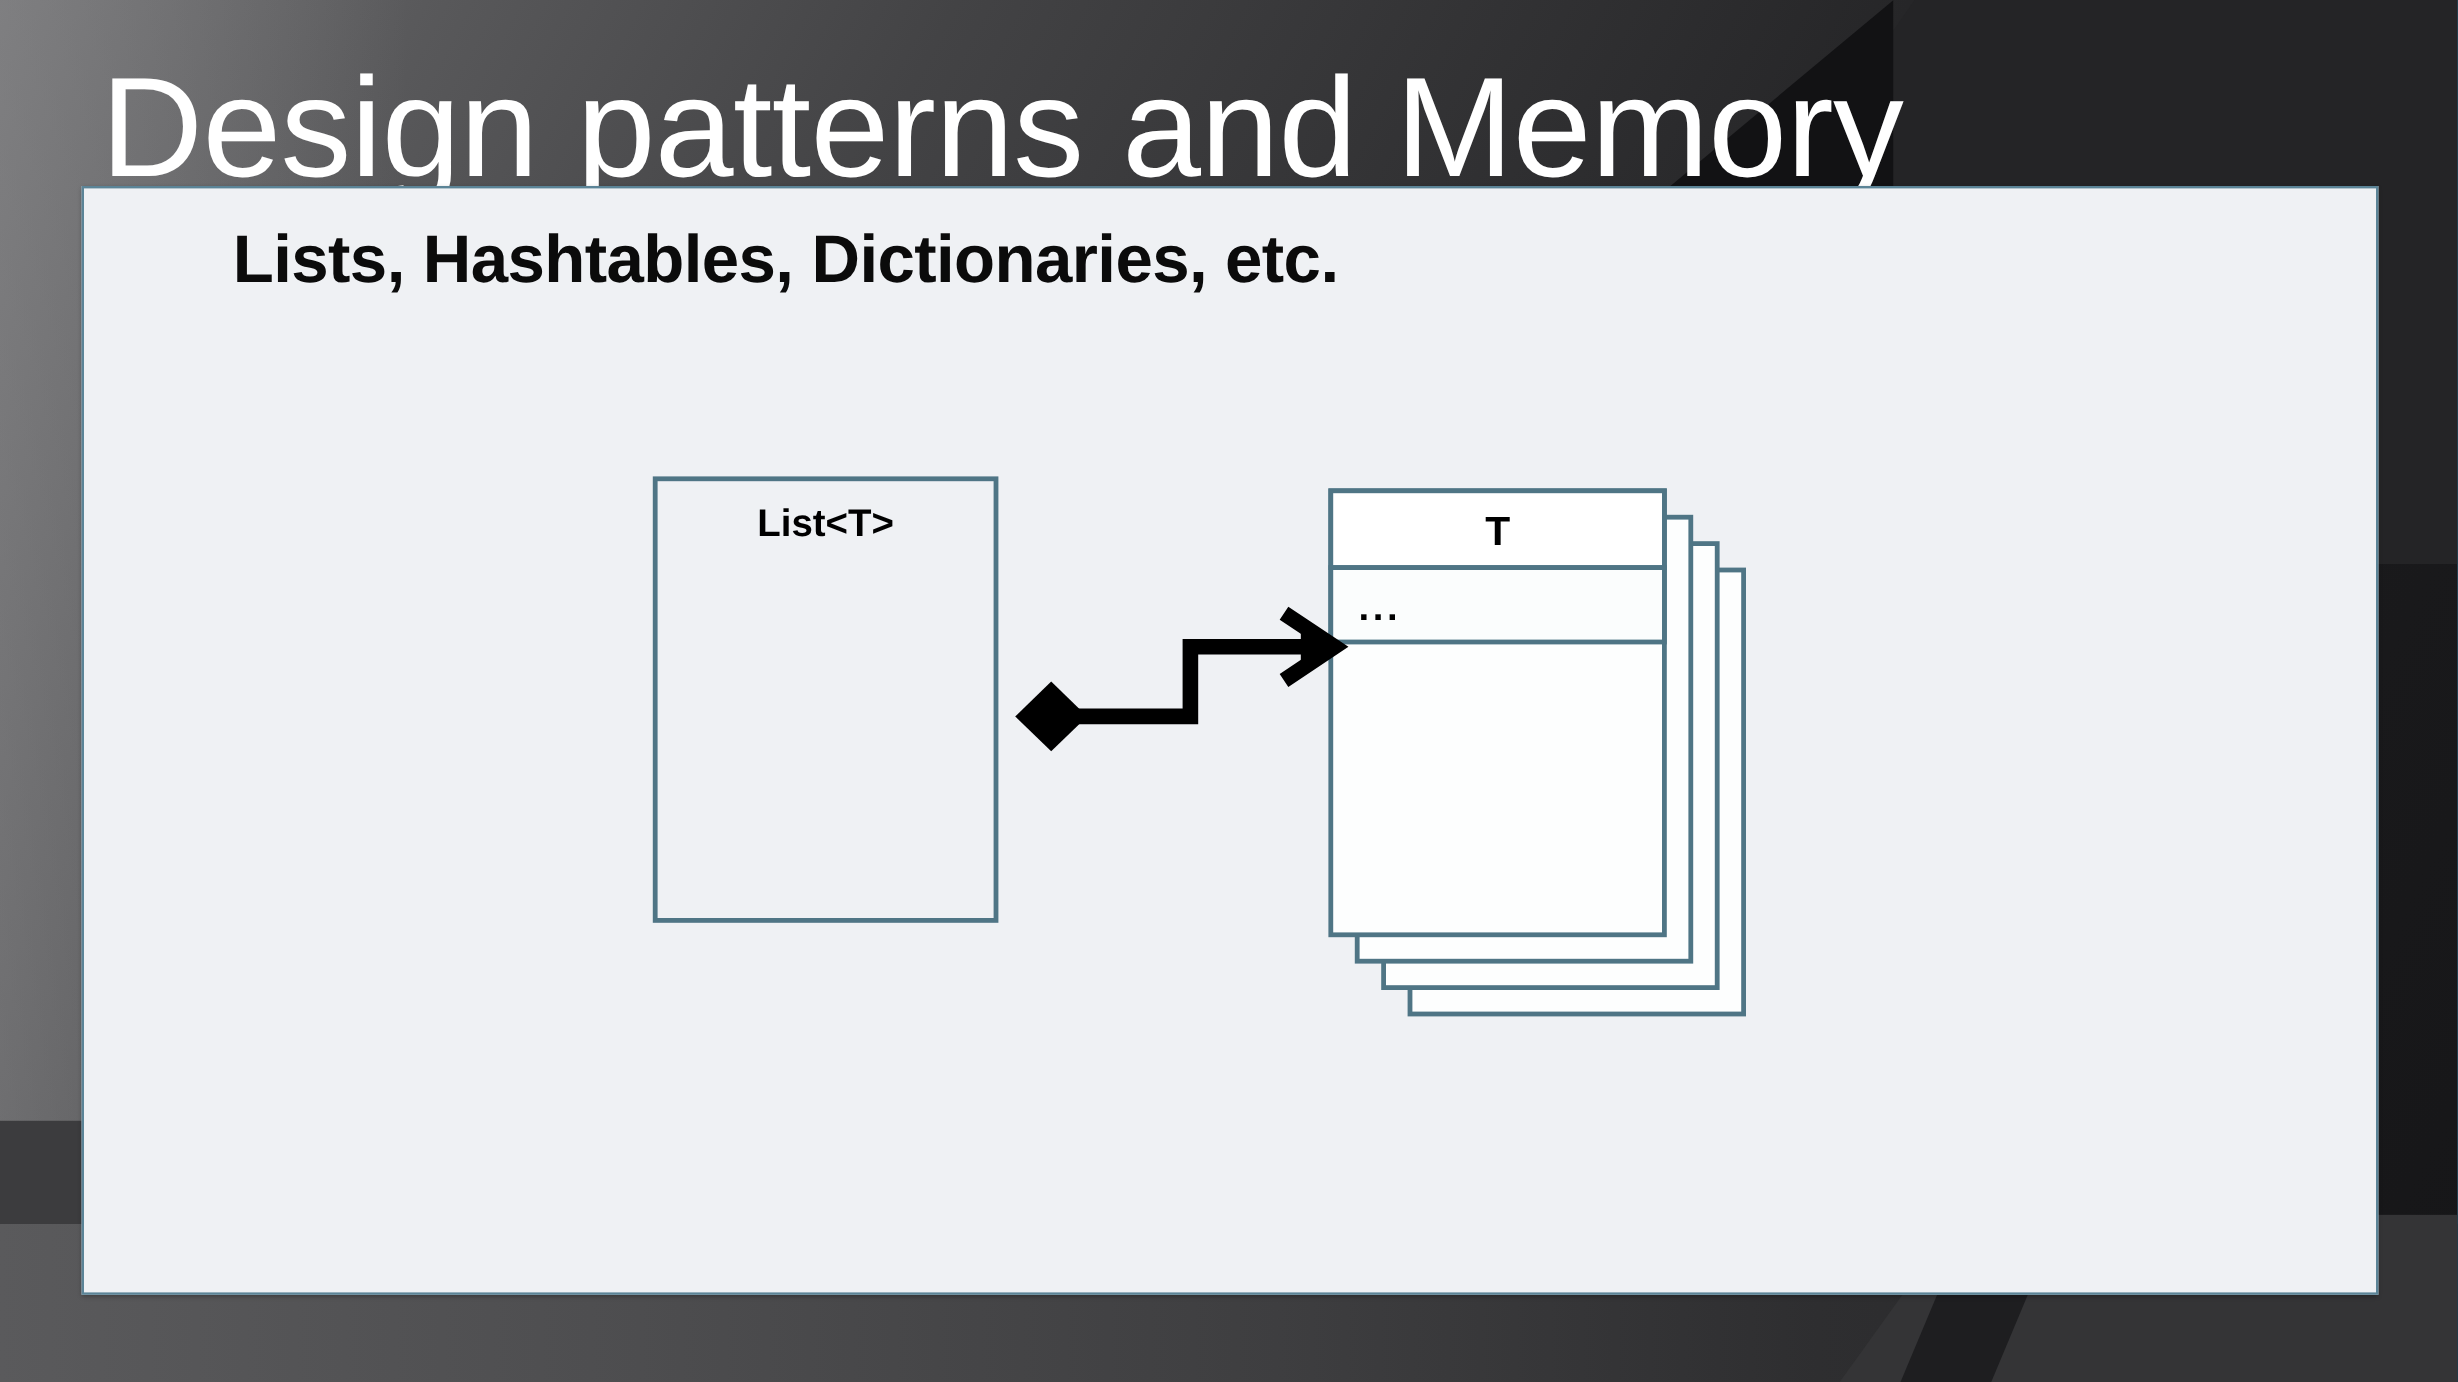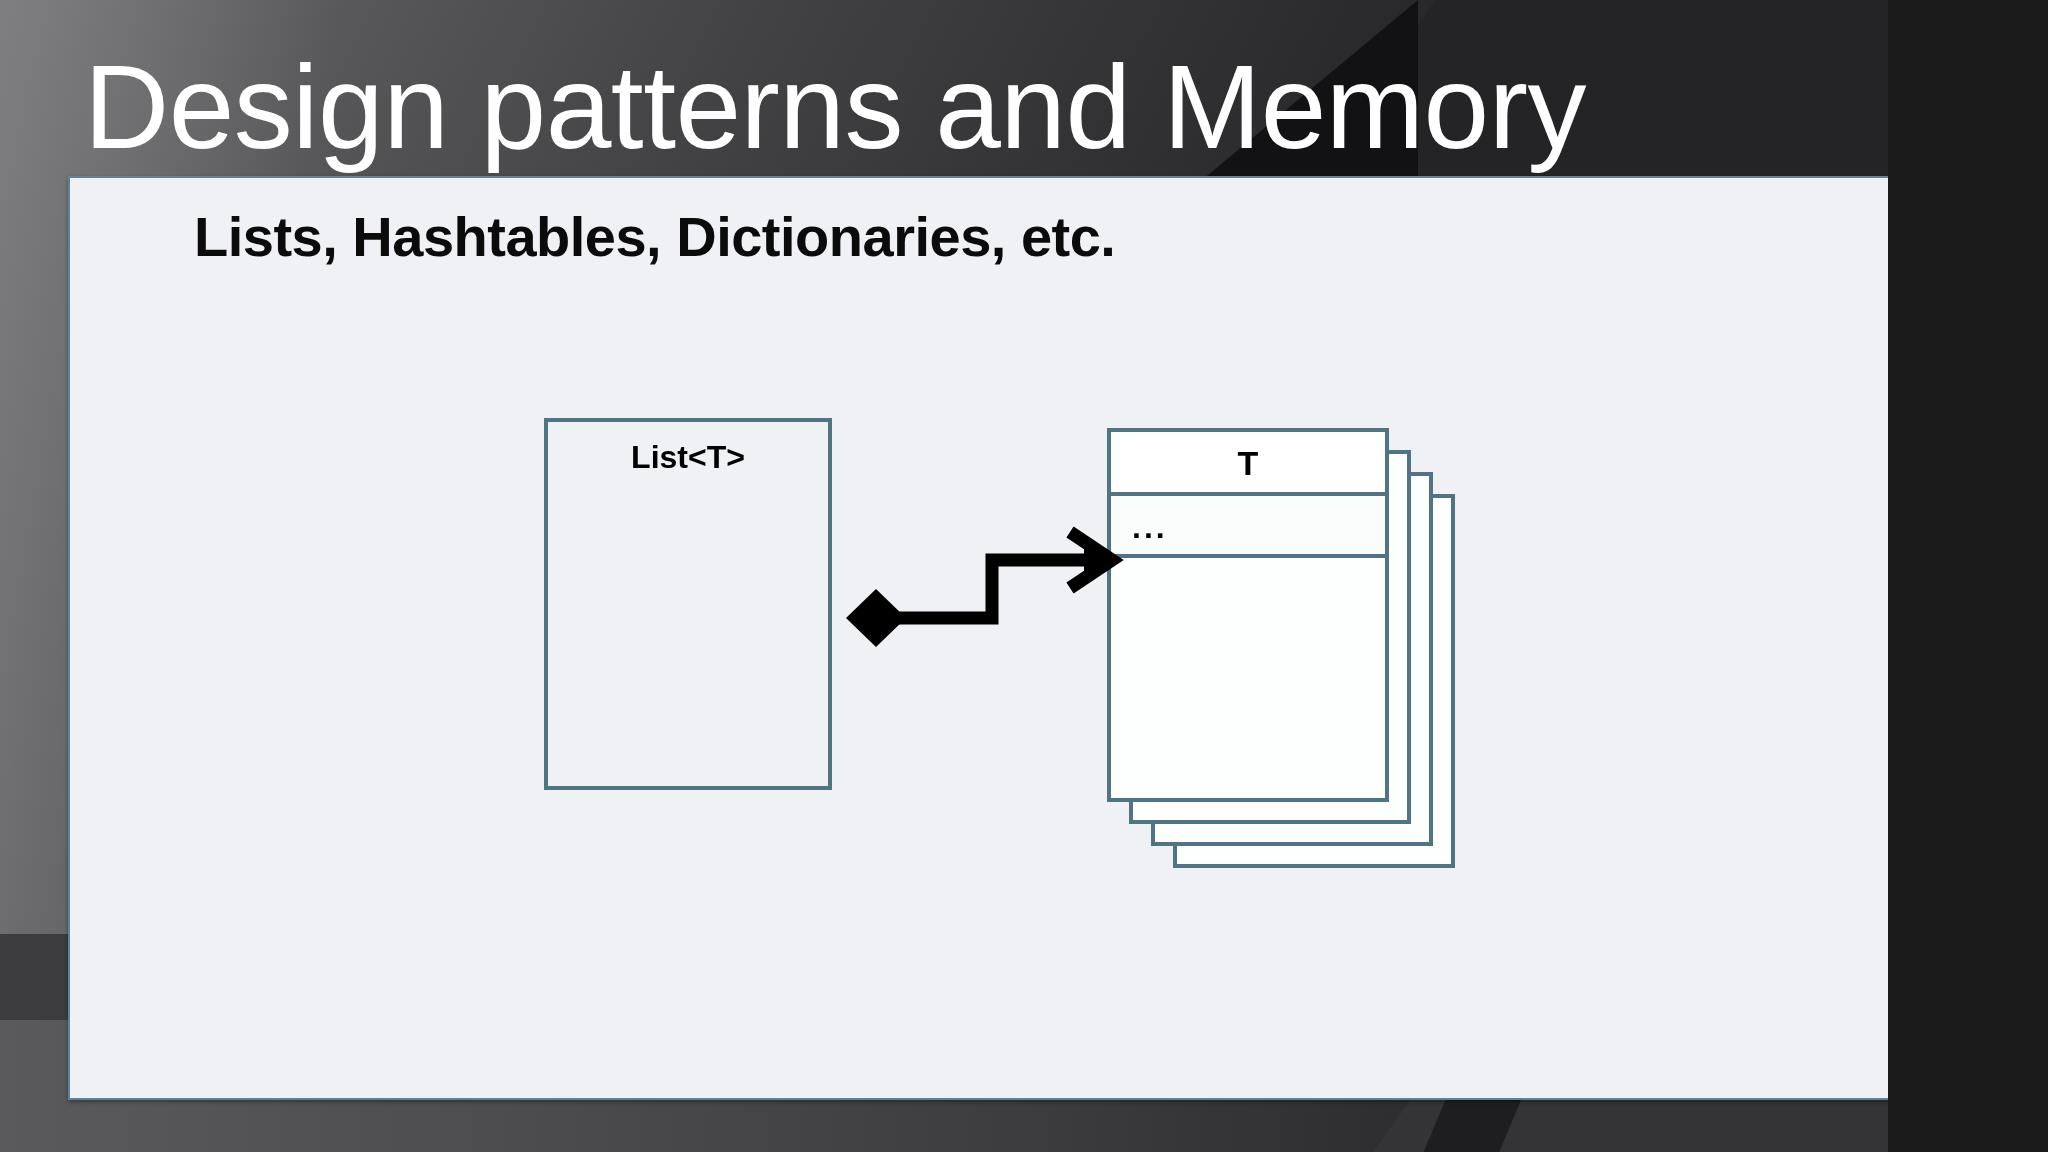--- a/index.html
+++ b/index.html
@@ -7,21 +7,21 @@
     margin: 0;
     padding: 0;
     background: #1b1b1b;
   }
   body {
     font-family: "Liberation Sans", sans-serif;
   }
 
   #slide {
     position: relative;
-    width: 1888px;
+    width: 2048px;
     height: 1152px;
     overflow: hidden;
     background: #0369a1;
   }
 
   
   .bg-base {
     position: absolute;
     inset: 0;
     background:
@@ -99,21 +99,21 @@
     font-size: 118px;
     line-height: 1.08;
     letter-spacing: -0.5px;
     white-space: nowrap;
   }
 
   
   .content-panel {
     position: absolute;
     left: 68px;
-    top: 176px;
+    top: 155px;
     width: 1914px;
     height: 924px;
     background: #eff1f4;
     border: 2px solid #5b8497;
     box-sizing: border-box;
     box-shadow: 0 2px 4px rgba(0,0,0,.35);
   }
 
   .subtitle {
     position: absolute;

